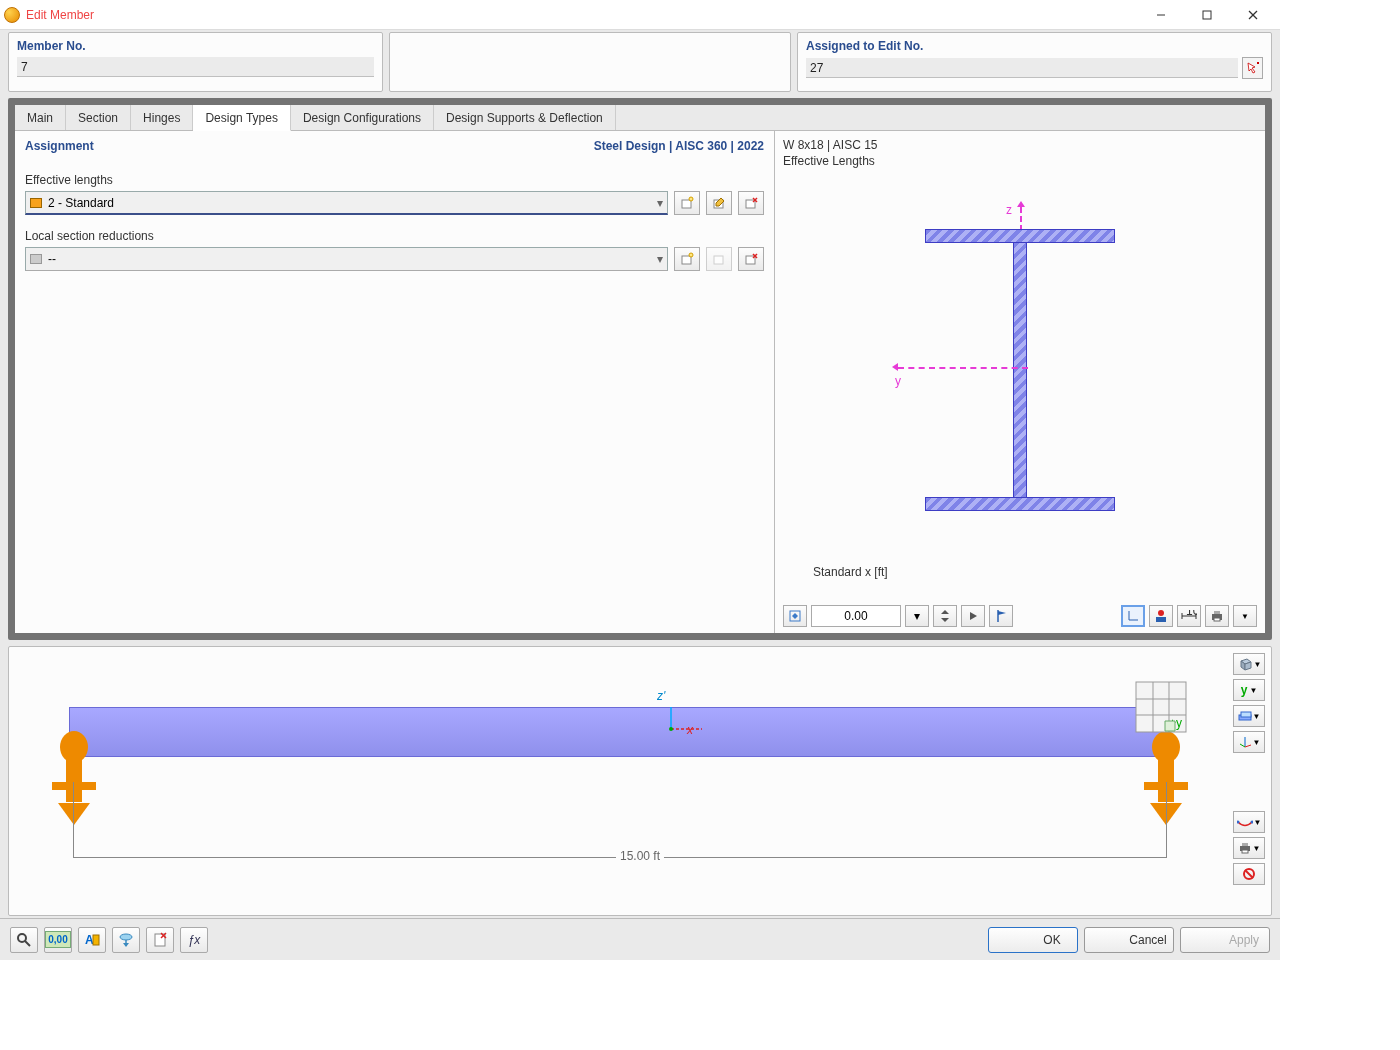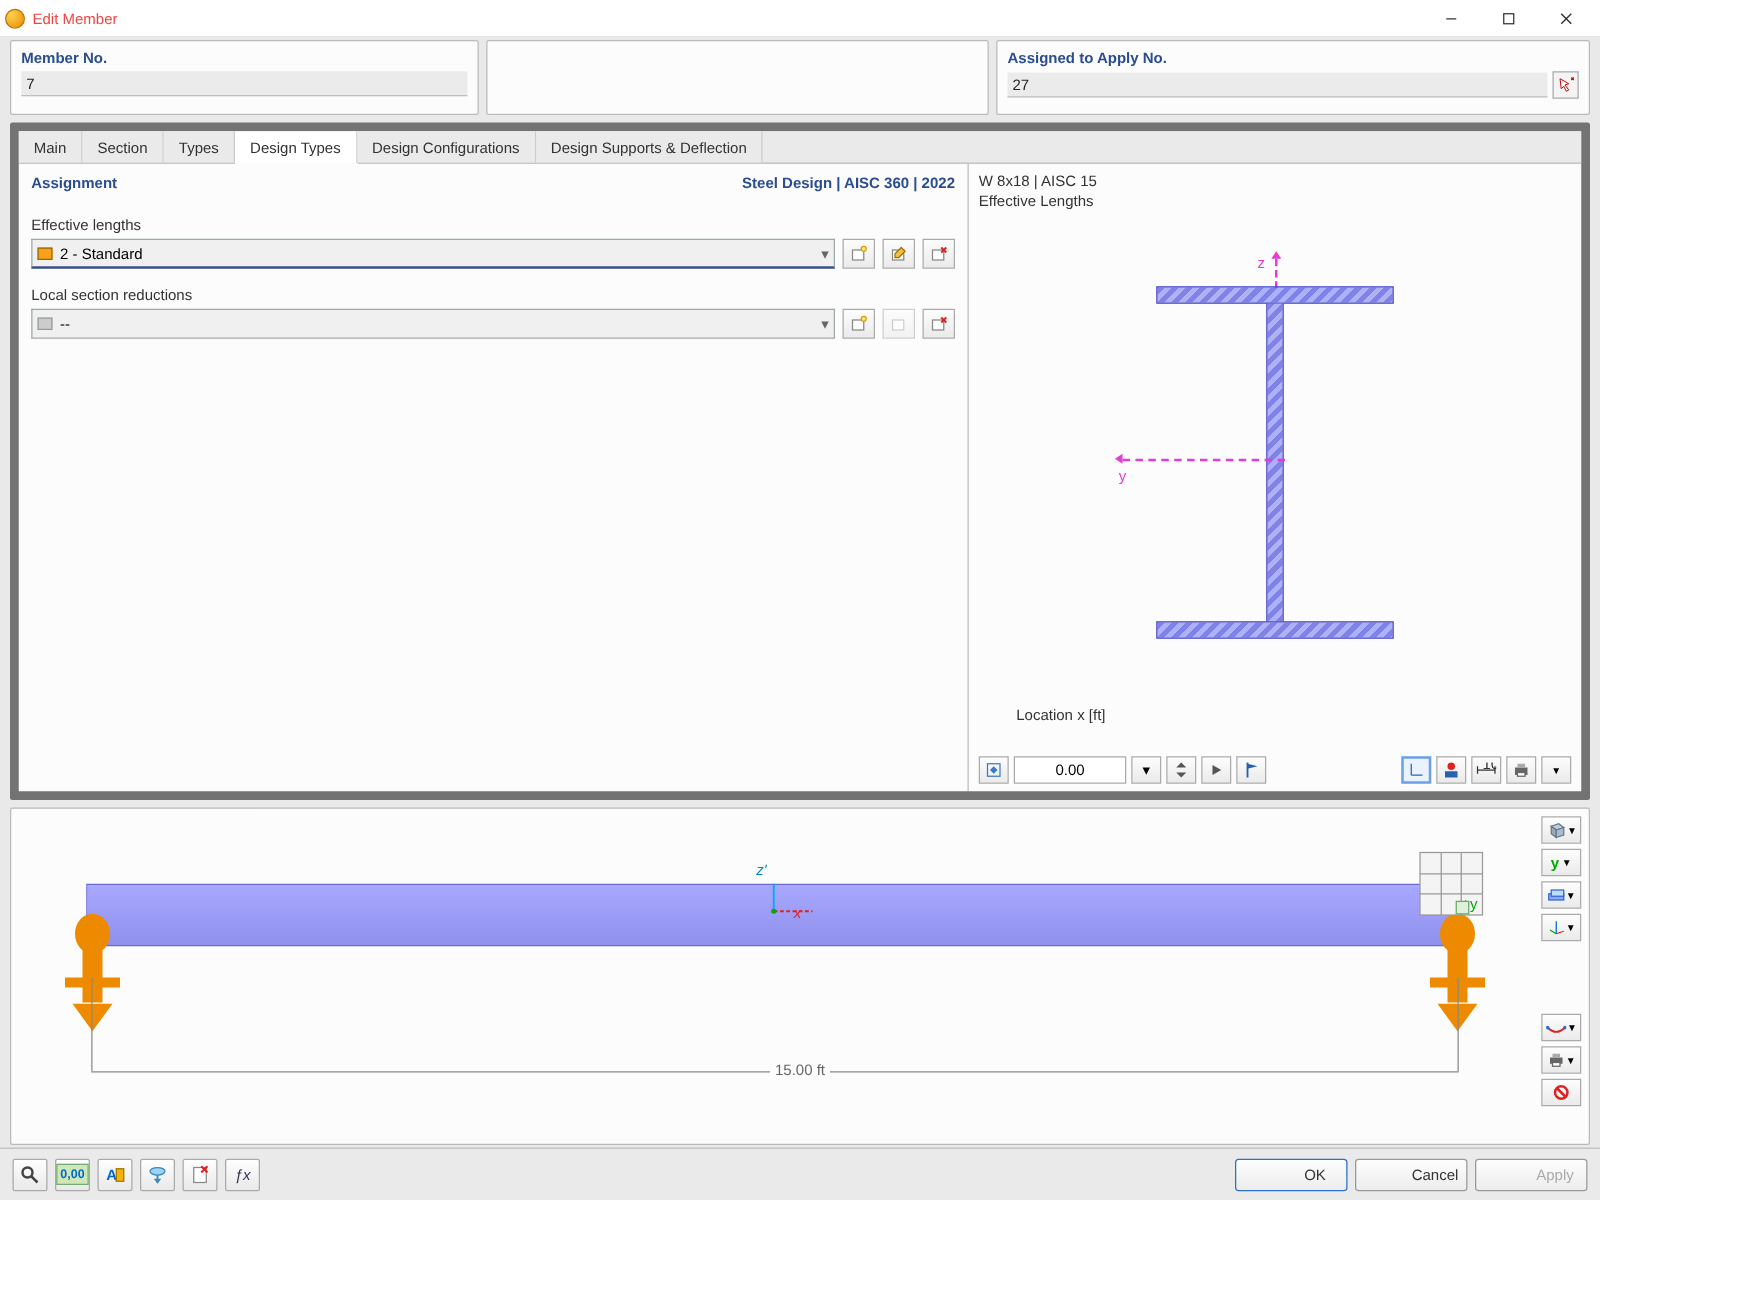--- a/index.html
+++ b/index.html
@@ -75,21 +75,21 @@
 .beam { position: absolute; top: 60px; left: 60px; right: 100px; height: 50px; background: linear-gradient(#a8a8ff,#8f90ec); border: 1px solid #6a6ad6; }
 .support { position: absolute; top: 80px; width: 60px; height: 110px; }
 .support.left { left: 35px; }
 .support.right { right: 75px; }
 .support svg { width: 100%; height: 100%; }
 .dimline { position: absolute; left: 64px; right: 104px; top: 210px; height: 1px; background: #888; }
 .dimtick { position: absolute; top: 135px; width: 1px; height: 75px; background: #888; }
 .dimtick.left { left: 64px; }
 .dimtick.right { right: 104px; }
 .dimtext { position: absolute; top: 202px; left: 50%; transform: translateX(-50%); background: #fcfcfc; padding: 0 4px; color: #666; }
-.axis3d { position: absolute; top: 42px; left: 596px; font-size: 10px; color: #00a; font-style: italic; }
+.axis3d { position: absolute; top: 42px; left: 648px; font-size: 10px; color: #00a; font-style: italic; }
 
 .side-tools { position: absolute; right: 6px; top: 6px; display: flex; flex-direction: column; gap: 4px; }
 .side-tools .tbtn { width: 32px; height: 22px; }
 .side-tools .gap { height: 50px; }
 
 .grid3d { position: absolute; right: 80px; top: 30px; }
 
 
 .footer { height: 42px; background: #eaeaea; border-top: 1px solid #bbb; display: flex; align-items: center; padding: 0 10px; gap: 6px; }
 .footer .spacer { flex: 1; }
@@ -126,39 +126,39 @@
 
 <div class="content">
 
   <div class="header-row">
     <div class="panel header-left">
       <div class="field-label">Member No.</div>
       <input class="field-input" value="7" style="">
     </div>
     <div class="panel header-mid"></div>
     <div class="panel header-right">
-      <div class="field-label">Assigned to Apply No.</div>
+      <div class="field-label">Assigned to Edit No.</div>
       <div class="line-row">
         <input class="field-input" value="27" style="">
         <div class="pick-btn">
           <svg width="14" height="14">
               <path d="M2 2 L9 6 L6 7 L9 11 L7 12 L5 8 L3 10 Z" fill="#fff" stroke="#c00" stroke-width="0.8"></path>
               <line x1="11" y1="1" x2="13" y2="3" stroke="#c00"></line>
               <line x1="13" y1="1" x2="11" y2="3" stroke="#c00"></line>
             </svg>
         </div>
       </div>
     </div>
   </div>
 
   <div class="tab-area">
     <div class="tabs">
       <div class="tab">Main</div>
       <div class="tab">Section</div>
-      <div class="tab">Types</div>
+      <div class="tab">Hinges</div>
       <div class="tab active">Design Types</div>
       <div class="tab">Design Configurations</div>
       <div class="tab">Design Supports &amp; Deflection</div>
     </div>
 
     <div class="split">
 
       <div class="left-pane">
         <div class="section-title-row">
           <div class="section-title">Assignment</div>
@@ -237,21 +237,21 @@
           <div class="z-axis"></div>
           <div class="ibeam">
             <div class="flange"></div>
             <div class="web"></div>
             <div class="flange"></div>
           </div>
           <div class="y-arrow"></div>
           <div class="y-axis"></div>
           <div class="y-label">y</div>
         </div>
-        <div class="loc-label">Location x [ft]</div>
+        <div class="loc-label">Standard x [ft]</div>
         <div class="right-toolbar">
           <div class="rtbtn">
             <svg width="14" height="14">
                 <rect x="2" y="2" width="10" height="10" fill="none" stroke="#3c7ac8"></rect>
                 <path d="M4 7 L7 4 L10 7 L7 10 Z" fill="#3c7ac8"></path>
               </svg>
           </div>
           <input class="loc-field" value="0.00" style="">
           <div class="rtbtn">
               <span>▾</span>

